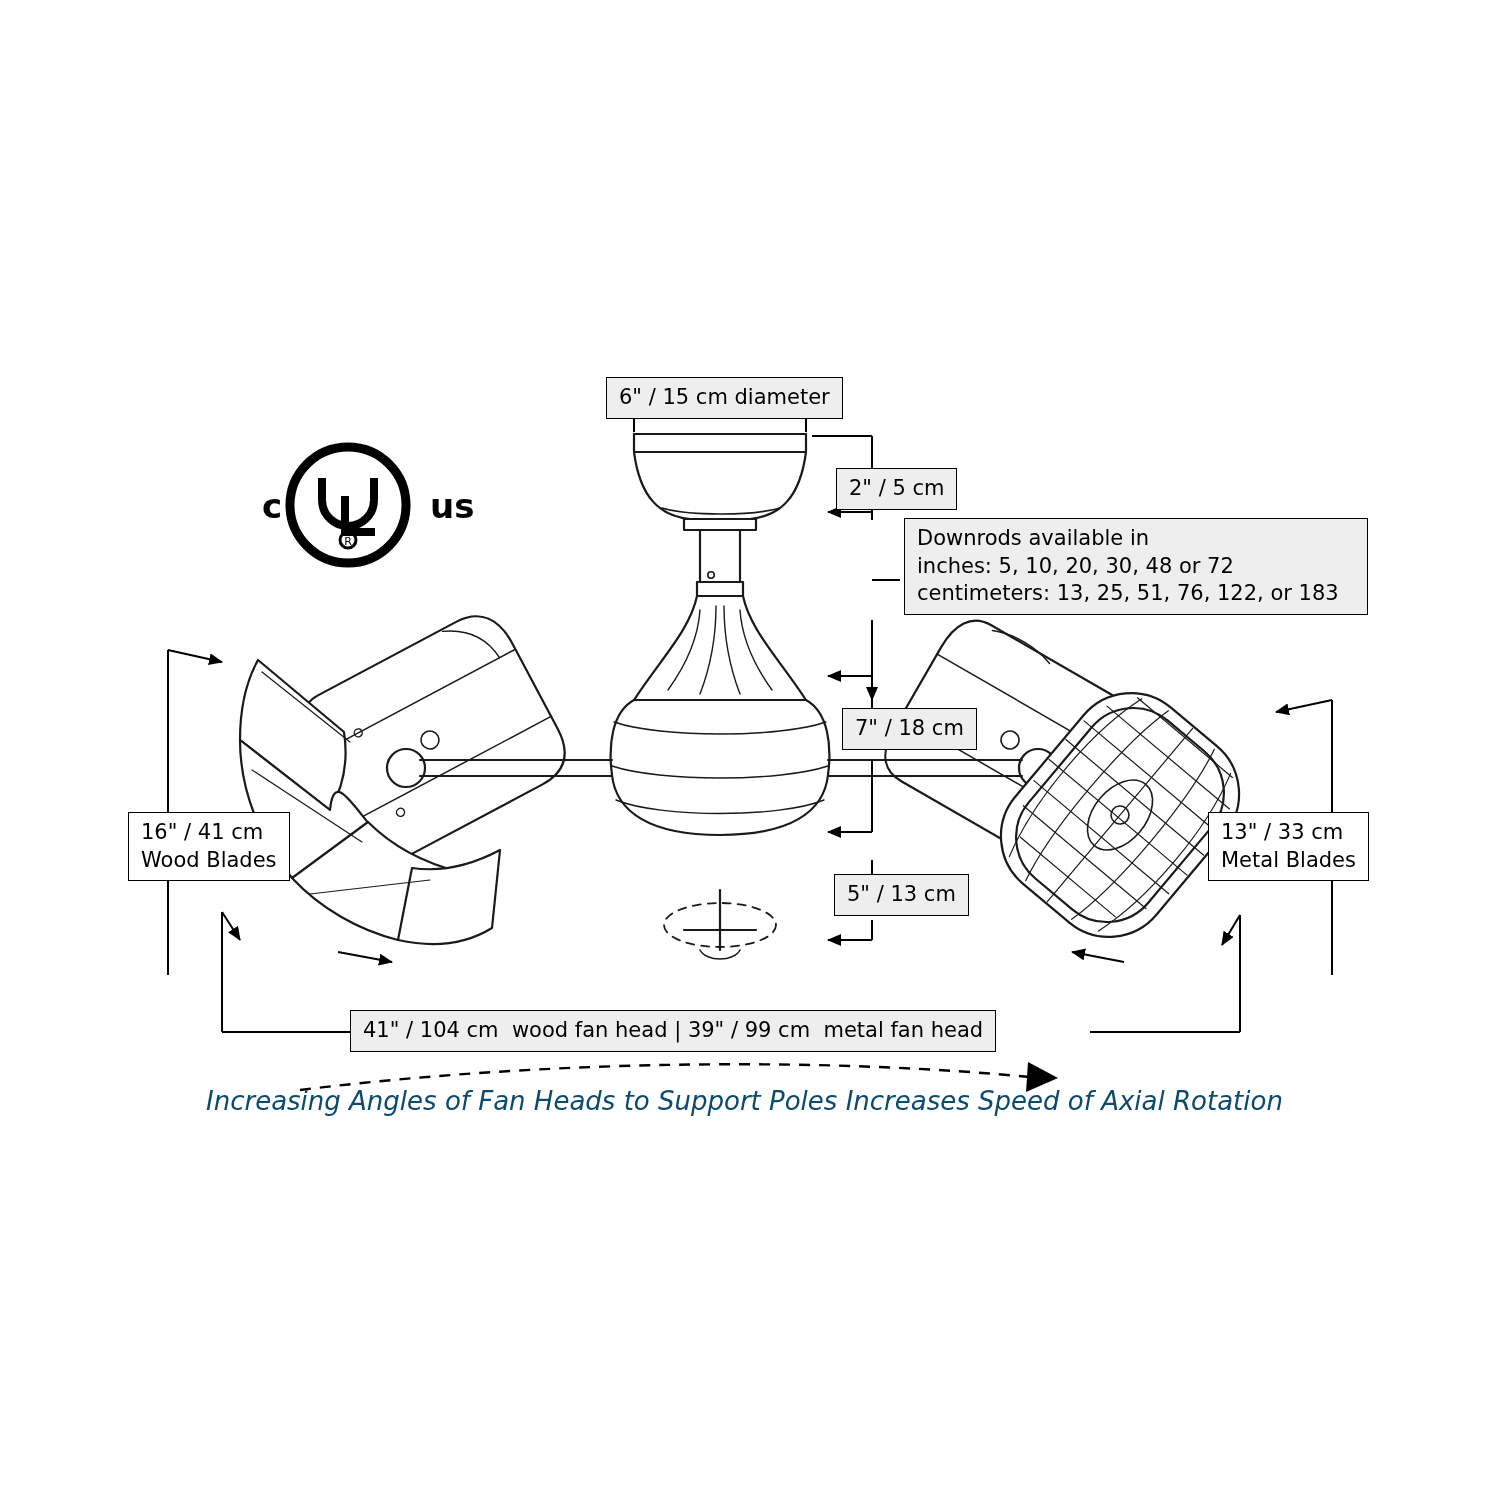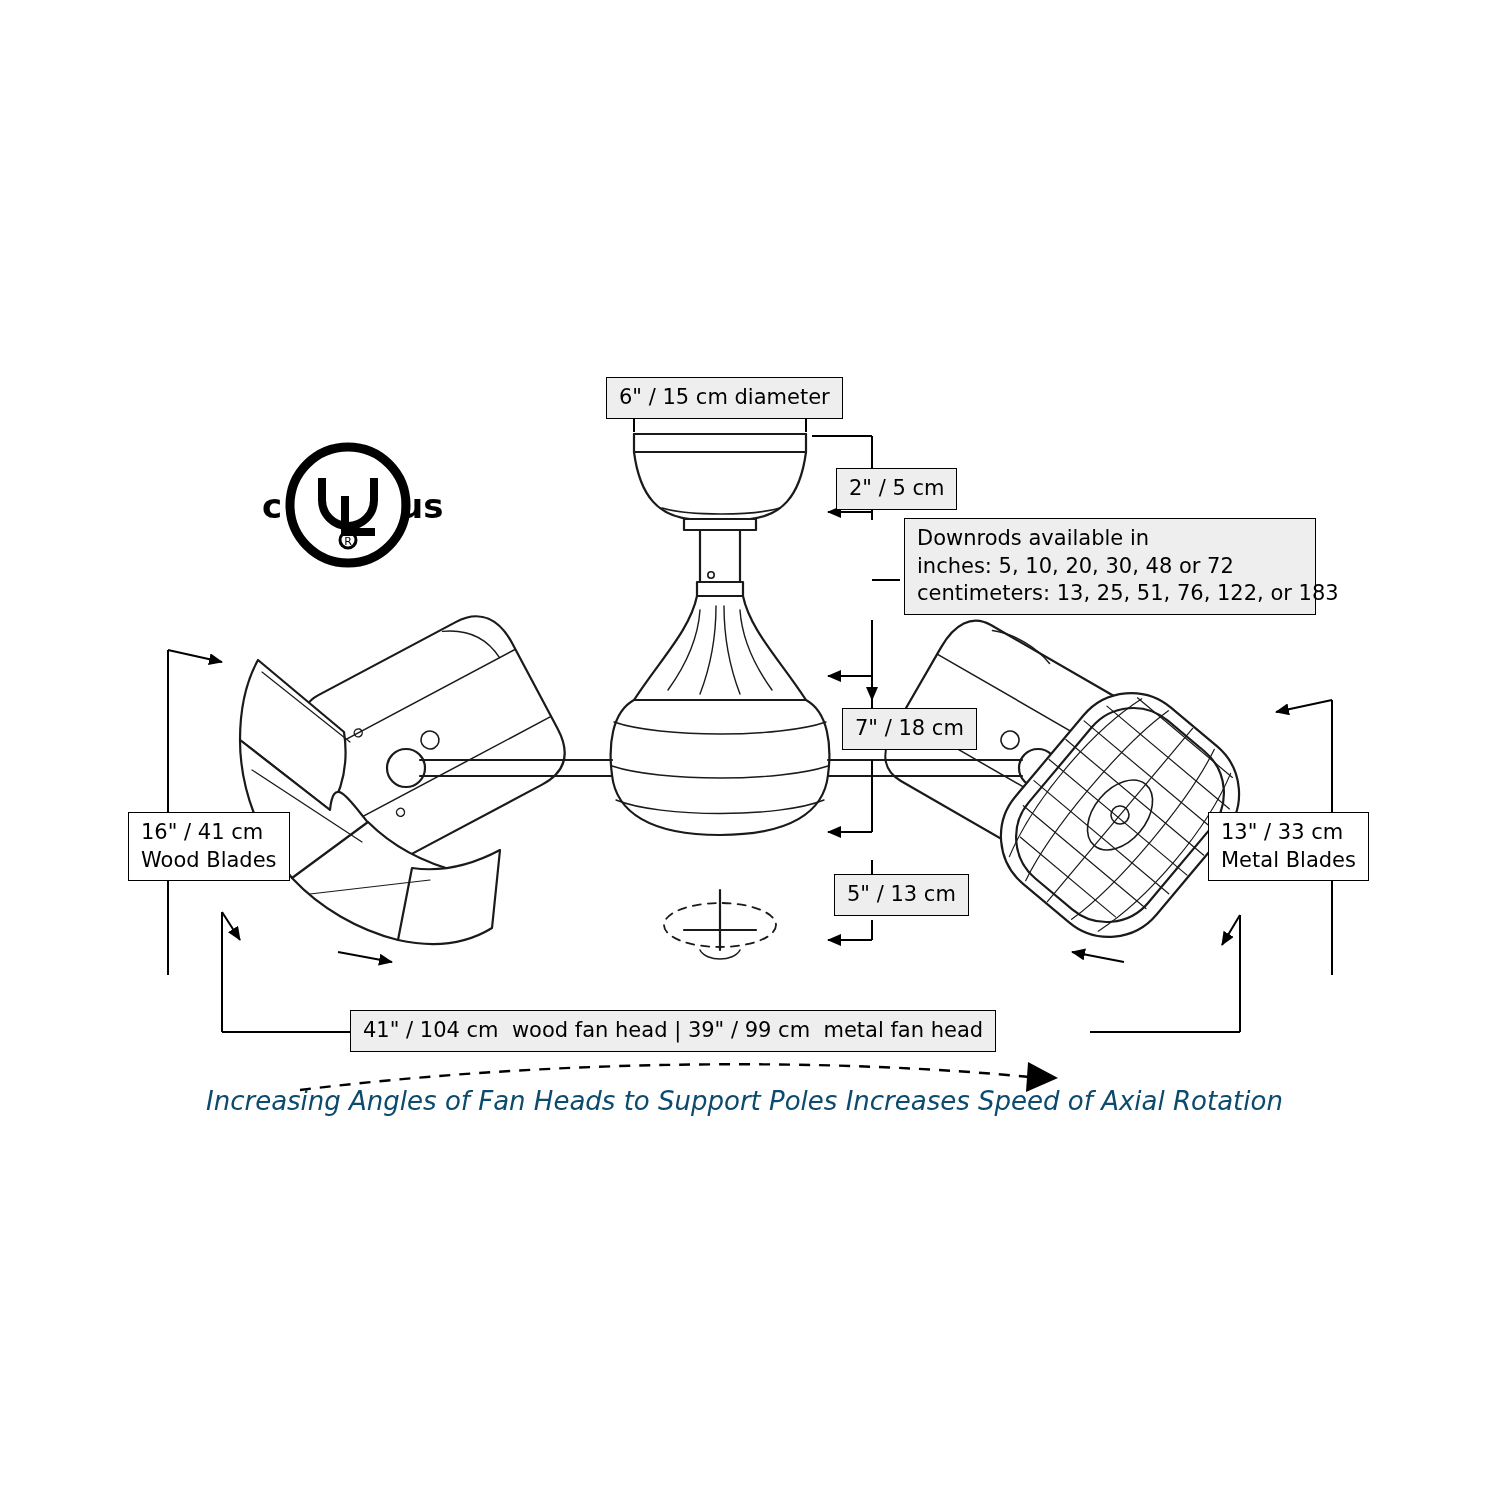--- a/index.html
+++ b/index.html
@@ -212,35 +212,35 @@
     <g stroke="#000" stroke-width="2.4" fill="none">
       <path d="M300,1090 C560,1058 840,1058 1040,1078" stroke-dasharray="11 9"></path>
       <path d="M1028,1062 L1058,1078 L1026,1092 Z" fill="#000" stroke="none"></path>
     </g>
   </svg>
 
   <div class="callout" style="left:606px; top:377px;">6" / 15 cm diameter</div>
 
   <div class="callout" style="left:836px; top:468px;">2" / 5 cm</div>
 
-  <div class="callout" style="left:904px; top:518px; width:412px;">Downrods available in
+  <div class="callout" style="left:904px; top:518px; width:464px;">Downrods available in
 inches: 5, 10, 20, 30, 48 or 72
 centimeters: 13, 25, 51, 76, 122, or 183</div>
 
   <div class="callout" style="left:842px; top:708px;">7" / 18 cm</div>
 
   <div class="callout" style="left:834px; top:874px;">5" / 13 cm</div>
 
   <div class="callout white" style="left:128px; top:812px;">16" / 41 cm
 Wood Blades</div>
 
   <div class="callout white" style="left:1208px; top:812px;">13" / 33 cm
 Metal Blades</div>
 
   <div class="callout" style="left:350px; top:1010px;">41" / 104 cm  wood fan head | 39" / 99 cm  metal fan head</div>
 
   <div class="script" style="left:206px; top:1086px;">Increasing Angles of Fan Heads to Support Poles Increases Speed of Axial Rotation</div>
 
 
   <div class="ul-text" style="left:262px; top:486px; font-size:34px;">c</div>
-  <div class="ul-text" style="left:399px; top:486px; font-size:34px;">us</div>
+  <div class="ul-text" style="left:430px; top:486px; font-size:34px;">us</div>
 
 </div>
 
 </body></html>

